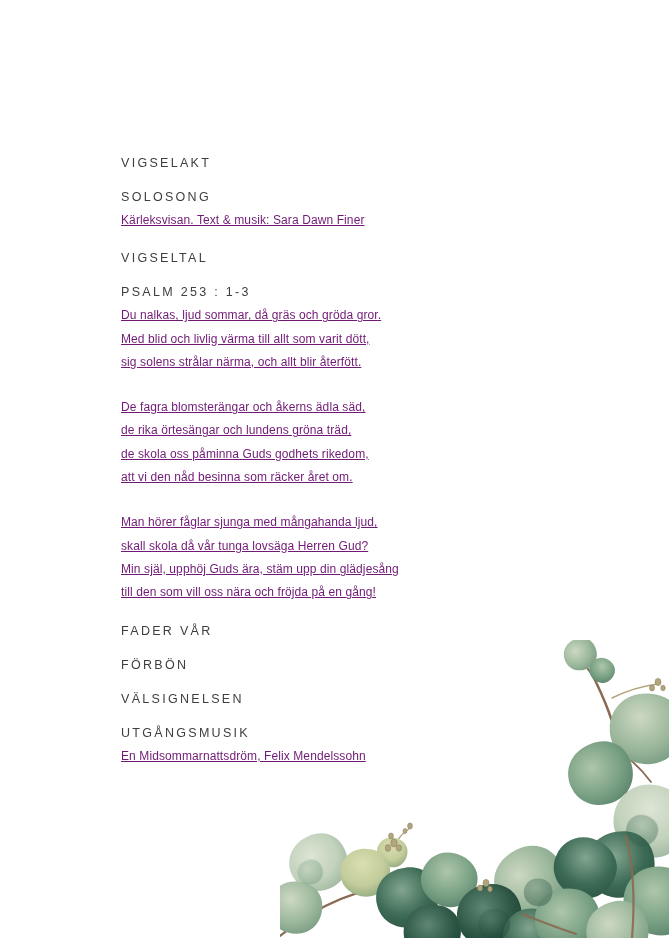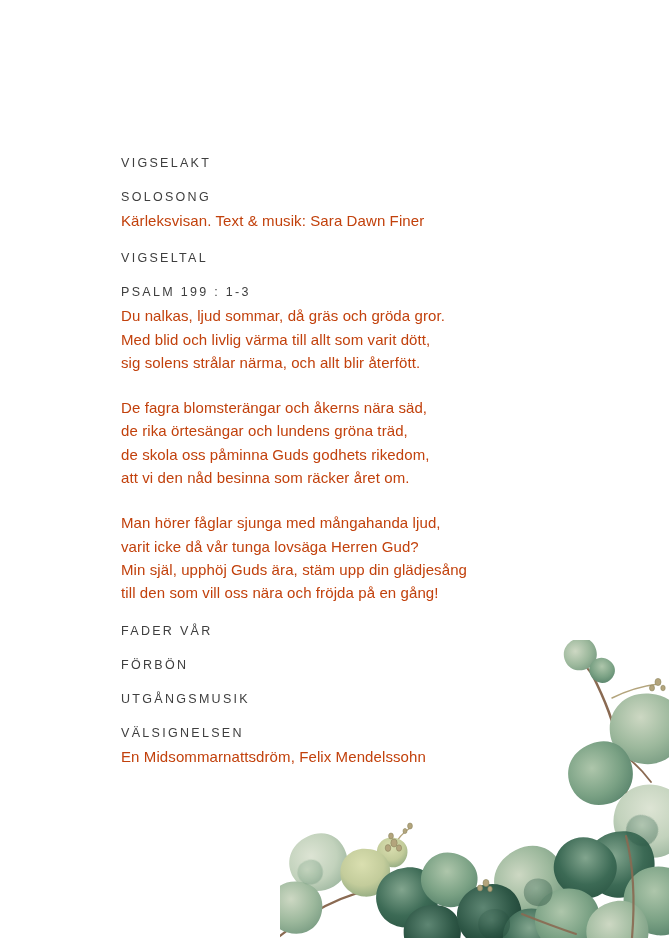--- a/index.html
+++ b/index.html
@@ -32,25 +32,26 @@
   .h{
     font-size:12.5px;
     font-weight:400;
     letter-spacing:2.3px;
     line-height:15px;
     margin:19px 0 0 0;
     color:#3e3e3e;
   }
   .h0{margin-top:12px;}
   .line{
-    font-size:15px;
+    font-size:12px;
     line-height:23.3px;
     margin:0;
     letter-spacing:0.1px;
-    color:#c2410c;
+    color:#701a75;
+    text-decoration:underline;
   }
   .mt-sm{margin-top:4px;}
   .mt-lg{margin-top:22px;}
   .stanza p{margin:0;}
   .decor{
     position:absolute;
     left:280px;top:640px;
     width:389px;height:298px;
     display:block;
   }
@@ -62,49 +63,49 @@
 
   <main class="content">
 
     <h2 class="h h0">VIGSELAKT</h2>
 
     <h2 class="h">SOLOSONG</h2>
     <p class="line mt-sm">Kärleksvisan. Text &amp; musik: Sara Dawn Finer</p>
 
     <h2 class="h">VIGSELTAL</h2>
 
-    <h2 class="h">PSALM 199 : 1-3</h2>
+    <h2 class="h">PSALM 253 : 1-3</h2>
 
     <div class="stanza mt-sm">
       <p class="line">Du nalkas, ljud sommar, då gräs och gröda gror.</p>
       <p class="line">Med blid och livlig värma till allt som varit dött,</p>
       <p class="line">sig solens strålar närma, och allt blir återfött.</p>
     </div>
 
     <div class="stanza mt-lg">
-      <p class="line">De fagra blomsterängar och åkerns nära säd,</p>
+      <p class="line">De fagra blomsterängar och åkerns ädla säd,</p>
       <p class="line">de rika örtesängar och lundens gröna träd,</p>
       <p class="line">de skola oss påminna Guds godhets rikedom,</p>
       <p class="line">att vi den nåd besinna som räcker året om.</p>
     </div>
 
     <div class="stanza mt-lg">
       <p class="line">Man hörer fåglar sjunga med mångahanda ljud,</p>
-      <p class="line">varit icke då vår tunga lovsäga Herren Gud?</p>
+      <p class="line">skall skola då vår tunga lovsäga Herren Gud?</p>
       <p class="line">Min själ, upphöj Guds ära, stäm upp din glädjesång</p>
       <p class="line">till den som vill oss nära och fröjda på en gång!</p>
     </div>
 
     <h2 class="h">FADER VÅR</h2>
 
     <h2 class="h">FÖRBÖN</h2>
 
+    <h2 class="h">VÄLSIGNELSEN</h2>
+
     <h2 class="h">UTGÅNGSMUSIK</h2>
-
-    <h2 class="h">VÄLSIGNELSEN</h2>
     <p class="line mt-sm">En Midsommarnattsdröm, Felix Mendelssohn</p>
 
   </main>
 
   <svg class="decor" viewBox="0 0 389 298" xmlns="http://www.w3.org/2000/svg" aria-hidden="true">
     <defs>
       <path id="lf" d="M0,-30 C18,-31 31,-20 32,-3 C33,14 24,28 6,31 C-12,33 -28,24 -31,6 C-34,-12 -22,-29 0,-30 Z"></path>
       <radialGradient id="g1" cx="0.42" cy="0.35" r="0.8">
         <stop offset="0" style="stop-color:#dde4d4"></stop>
         <stop offset="0.55" style="stop-color:var(--leaf-light,#c2d2bc)"></stop>

